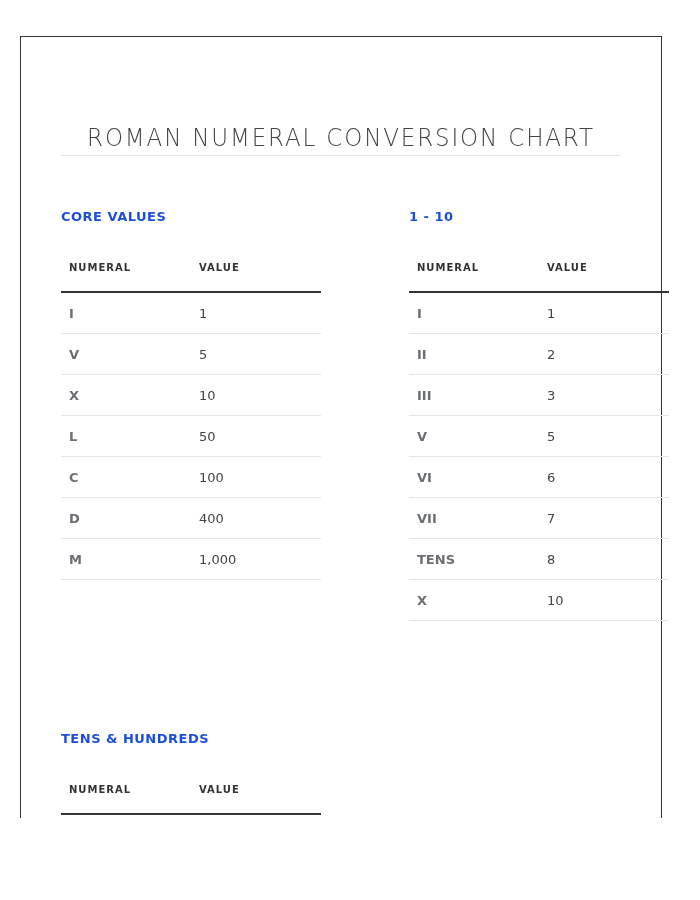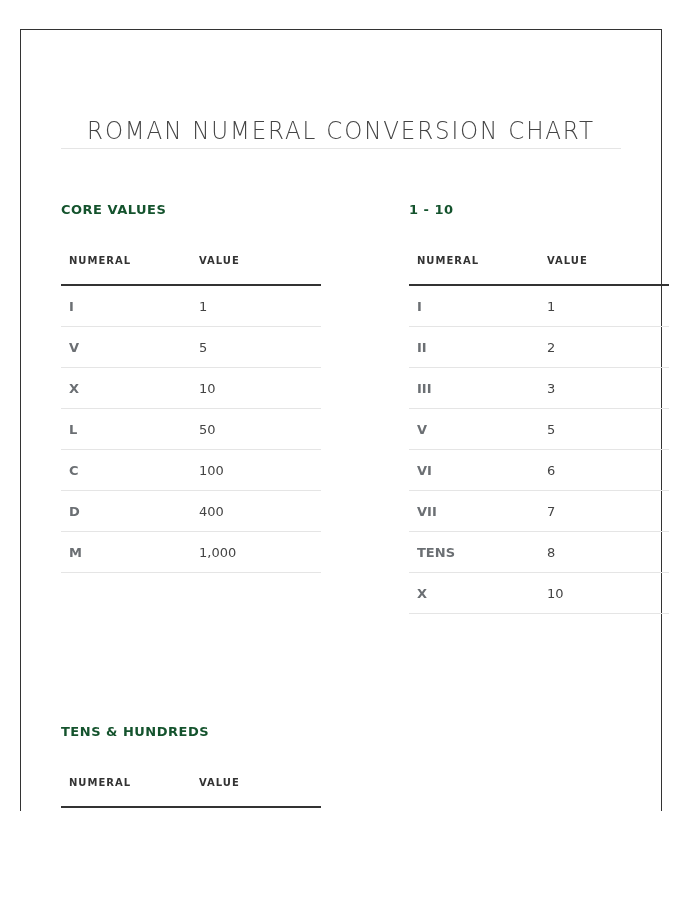--- a/index.html
+++ b/index.html
@@ -1,22 +1,22 @@
 <!DOCTYPE html>
 <html><head>
   <meta charset="utf-8">
   <style>
     html, body { margin: 0; padding: 0; background: #ffffff; }
     body { width: 700px; height: 900px; position: relative; overflow: hidden; font-family: "Liberation Sans", sans-serif; }
-    .viewport { position: absolute; left: 0; top: 9px; width: 700px; height: 802px; overflow: hidden; }
+    .viewport { position: absolute; left: 0; top: 16px; width: 700px; height: 802px; overflow: hidden; }
     .page { position: absolute; left: 20px; top: 20px; width: 640px; height: 900px; border: 1px solid #333333; border-bottom: none; background: #fff; }
     .title { position: absolute; left: 0; right: 0; top: 86px; text-align: center; font-size: 25px; font-weight: 300; letter-spacing: 2px; color: #444; font-family: "DejaVu Sans", sans-serif; transform: scaleX(0.92); }
     .title-rule { position: absolute; left: 40px; width: 560px; top: 118px; height: 1px; background: #e5e5e5; }
     .section { position: absolute; width: 260px; }
-    .section h2 { margin: 0; font-size: 13px; font-weight: bold; color: #14532d; letter-spacing: 0.5px; height: 20px; line-height: 20px; font-family: "DejaVu Sans", sans-serif; }
+    .section h2 { margin: 0; font-size: 13px; font-weight: bold; color: #1d4ed8; letter-spacing: 0.5px; height: 20px; line-height: 20px; font-family: "DejaVu Sans", sans-serif; }
     table { border-collapse: collapse; width: 260px; margin-top: 21px; font-family: "DejaVu Sans", sans-serif; }
     th { text-align: left; font-size: 10px; font-weight: bold; letter-spacing: 1px; color: #333; padding: 0 0 4px 8px; height: 39px; vertical-align: middle; border-bottom: 2px solid #333; }
     th.c1, td.c1 { width: 122px; }
     td { height: 40px; border-bottom: 1px solid #e5e5e5; padding: 0 0 0 8px; font-size: 13px; color: #444; vertical-align: middle; }
     td.c1 { color: #6b6f73; font-weight: bold; }
   </style>
 </head>
 <body>
 
 <div class="viewport">

